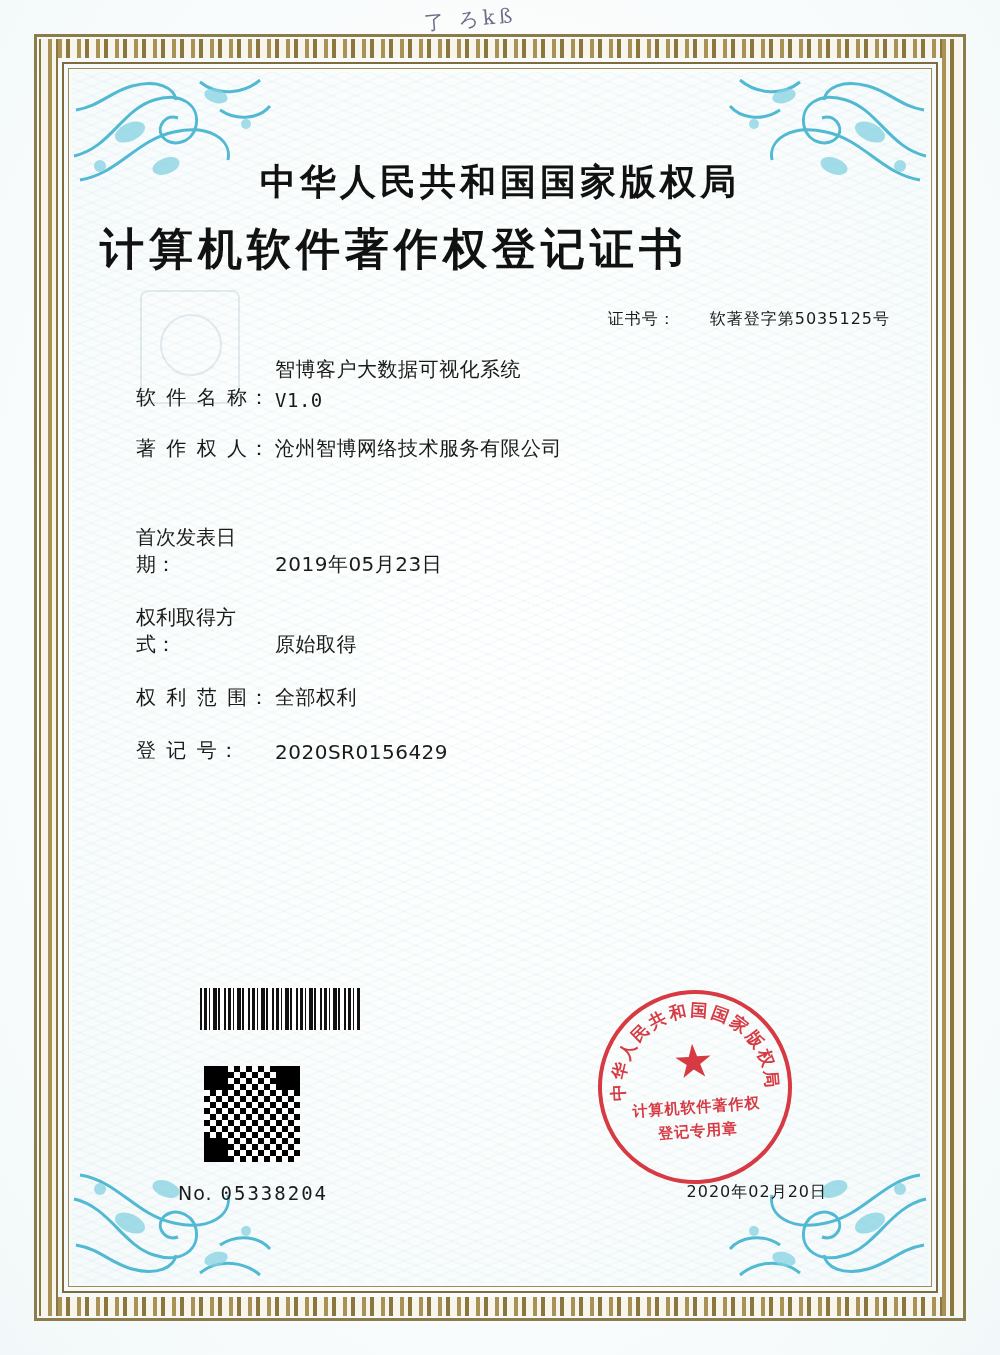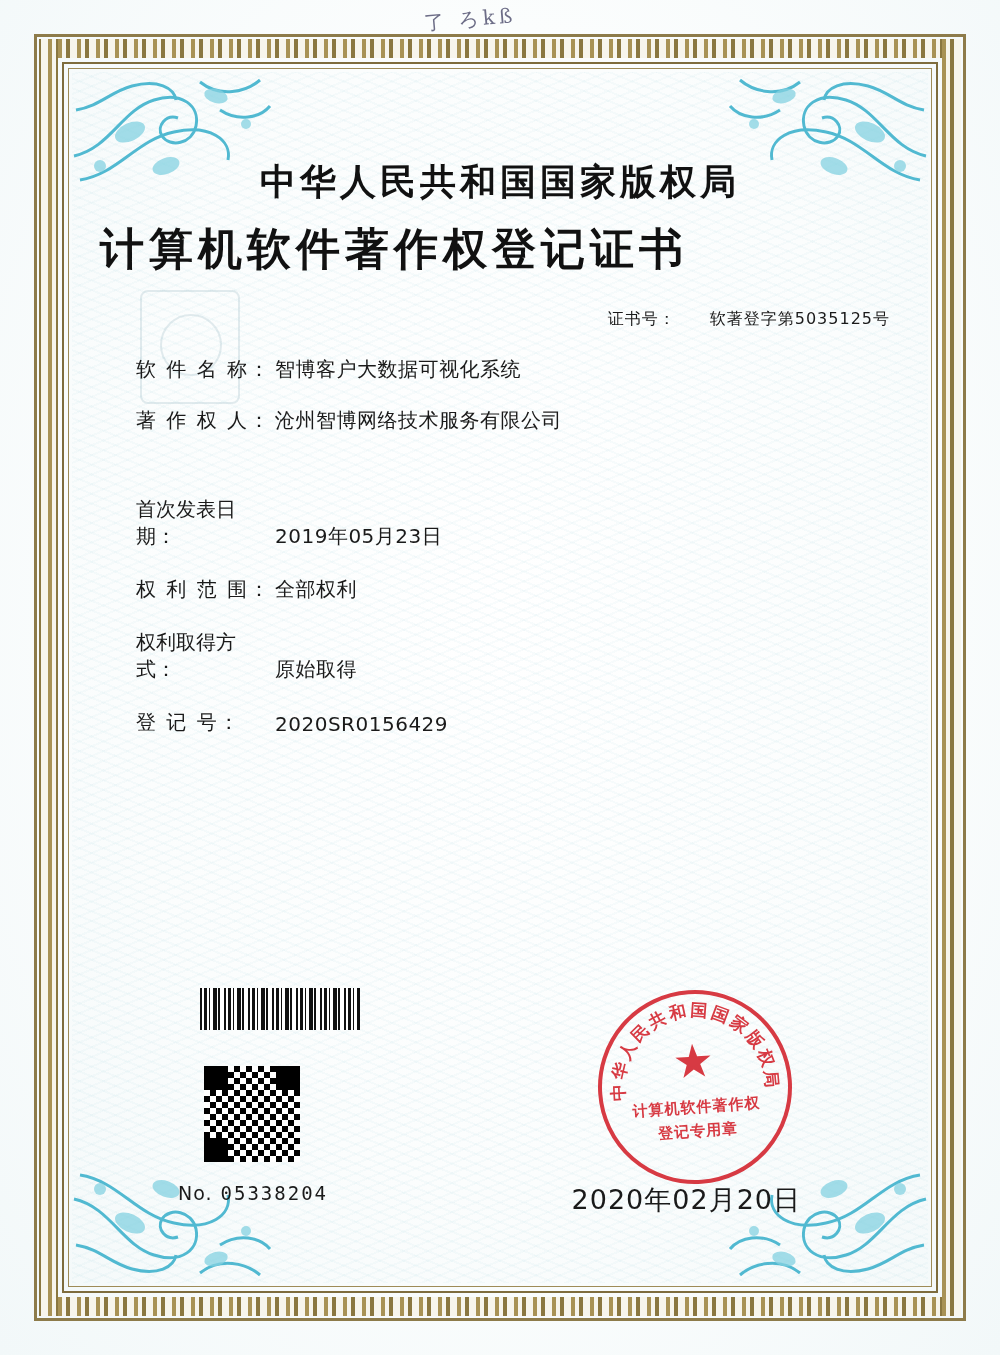--- a/index.html
+++ b/index.html
@@ -234,22 +234,22 @@
     font-size: 19px;
     letter-spacing: 1px;
   }
   .footer-no .num {
     font-family: "DejaVu Sans Mono", "Liberation Mono", monospace;
     letter-spacing: 2px;
     margin-left: 8px;
   }
   .footer-date {
     position: absolute;
-    right: 199px; top: 1182px;
-    font-size: 27px;
+    right: 173px; top: 1182px;
+    font-size: 16px;
     letter-spacing: 1px;
   }
 
   
   .scribble {
     position: absolute;
     left: 424px; top: 6px;
     font-family: "DejaVu Serif", serif;
     font-size: 20px;
     color: #4a4a6a;
@@ -370,44 +370,45 @@
 
     <div class="cert-no">
       <span class="label">证书号：</span>
       <span class="value">软著登字第5035125号</span>
     </div>
 
     <div class="field">
       <div class="label">软 件 名 称：</div>
       <div class="value">
         <span>智博客户大数据可视化系统</span>
+        <span class="version">V1.0</span>
       </div>
     </div>
 
     <div class="field" style="margin-top:24px;">
       <div class="label">著 作 权 人：</div>
       <div class="value">沧州智博网络技术服务有限公司</div>
     </div>
 
     <div class="gap-lg"></div>
 
 
     <div class="field">
       <div class="label tight">首次发表日期：</div>
       <div class="value">2019年05月23日</div>
     </div>
 
     <div class="field">
+      <div class="label tight">权利取得方式：</div>
+      <div class="value">原始取得</div>
+    </div>
+
+    <div class="field">
       <div class="label">权 利 范 围：</div>
       <div class="value">全部权利</div>
-    </div>
-
-    <div class="field">
-      <div class="label tight">权利取得方式：</div>
-      <div class="value">原始取得</div>
     </div>
 
     <div class="field">
       <div class="label">登 记 号：</div>
       <div class="value">2020SR0156429</div>
     </div>
 
 
   </div>
 

